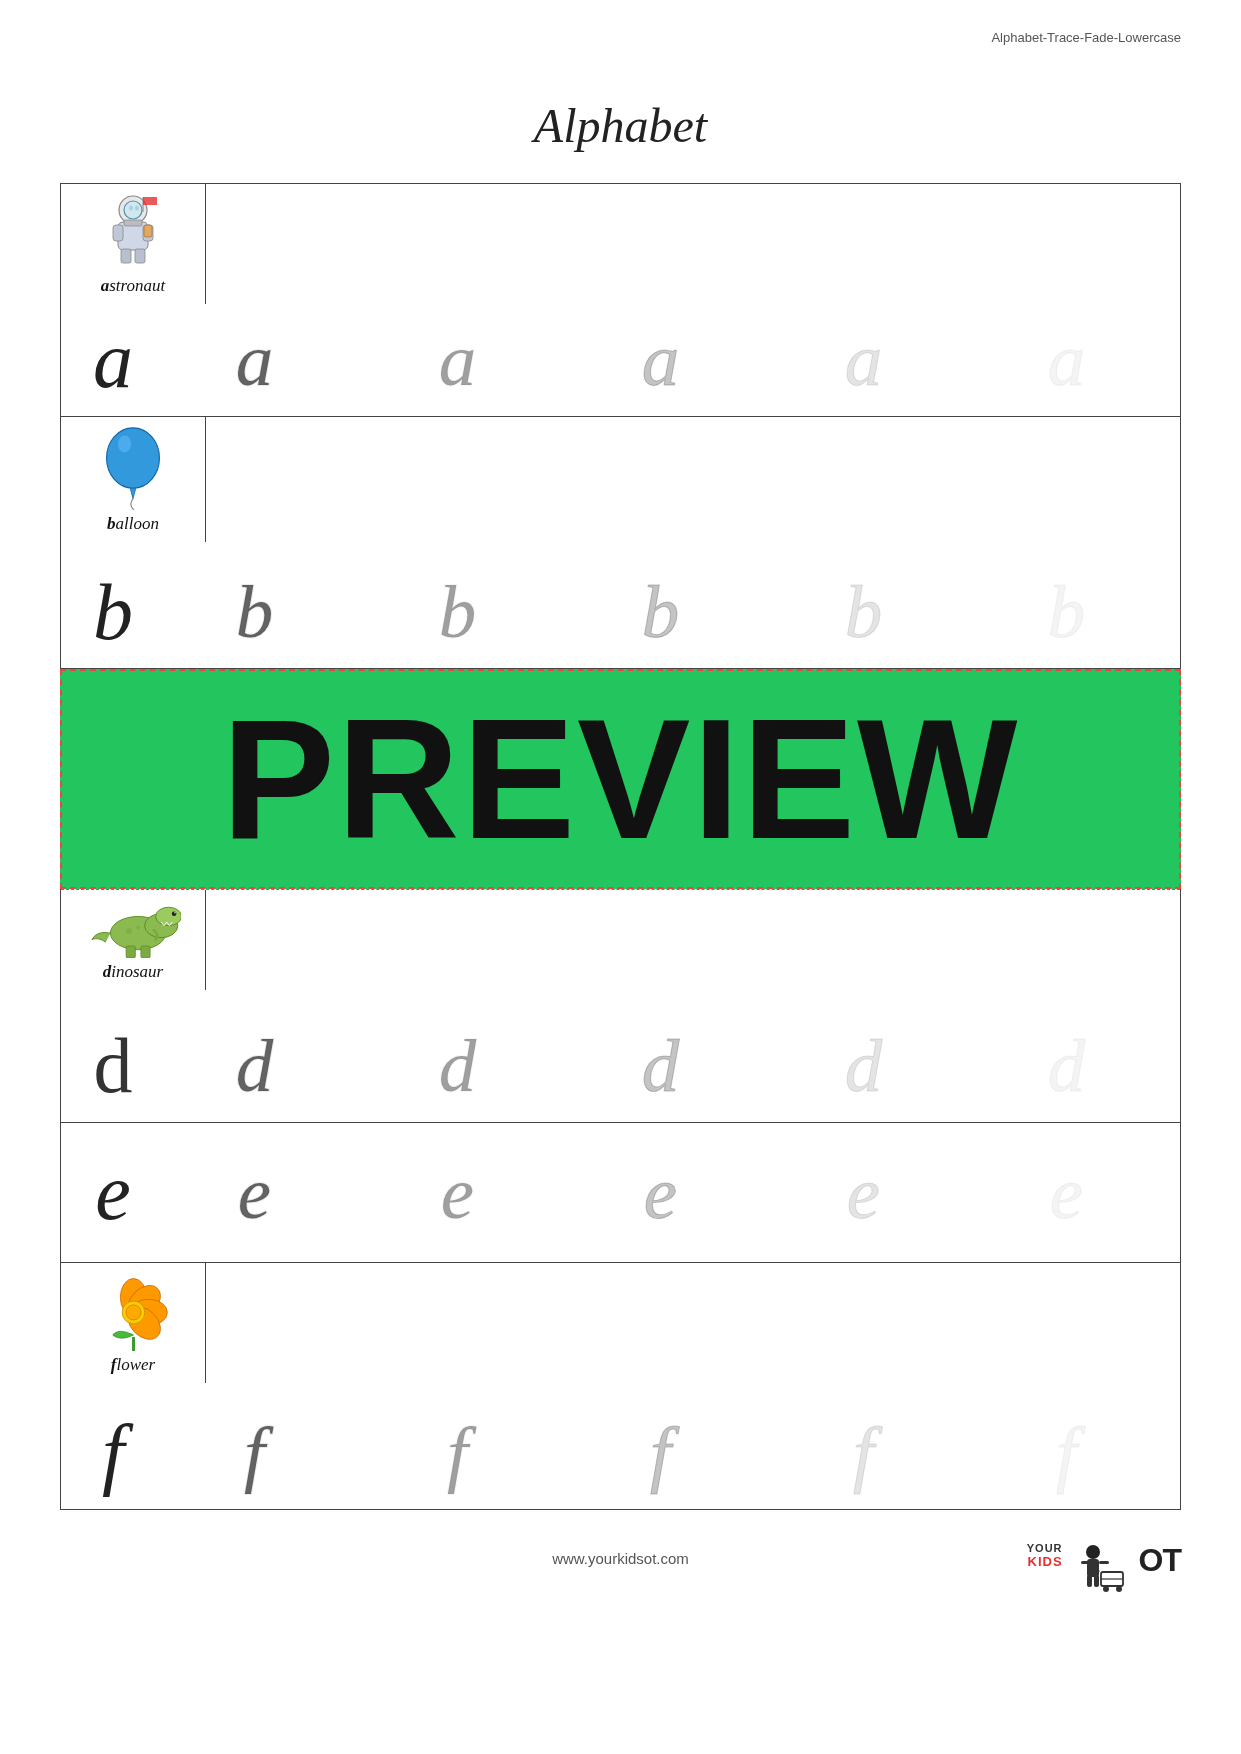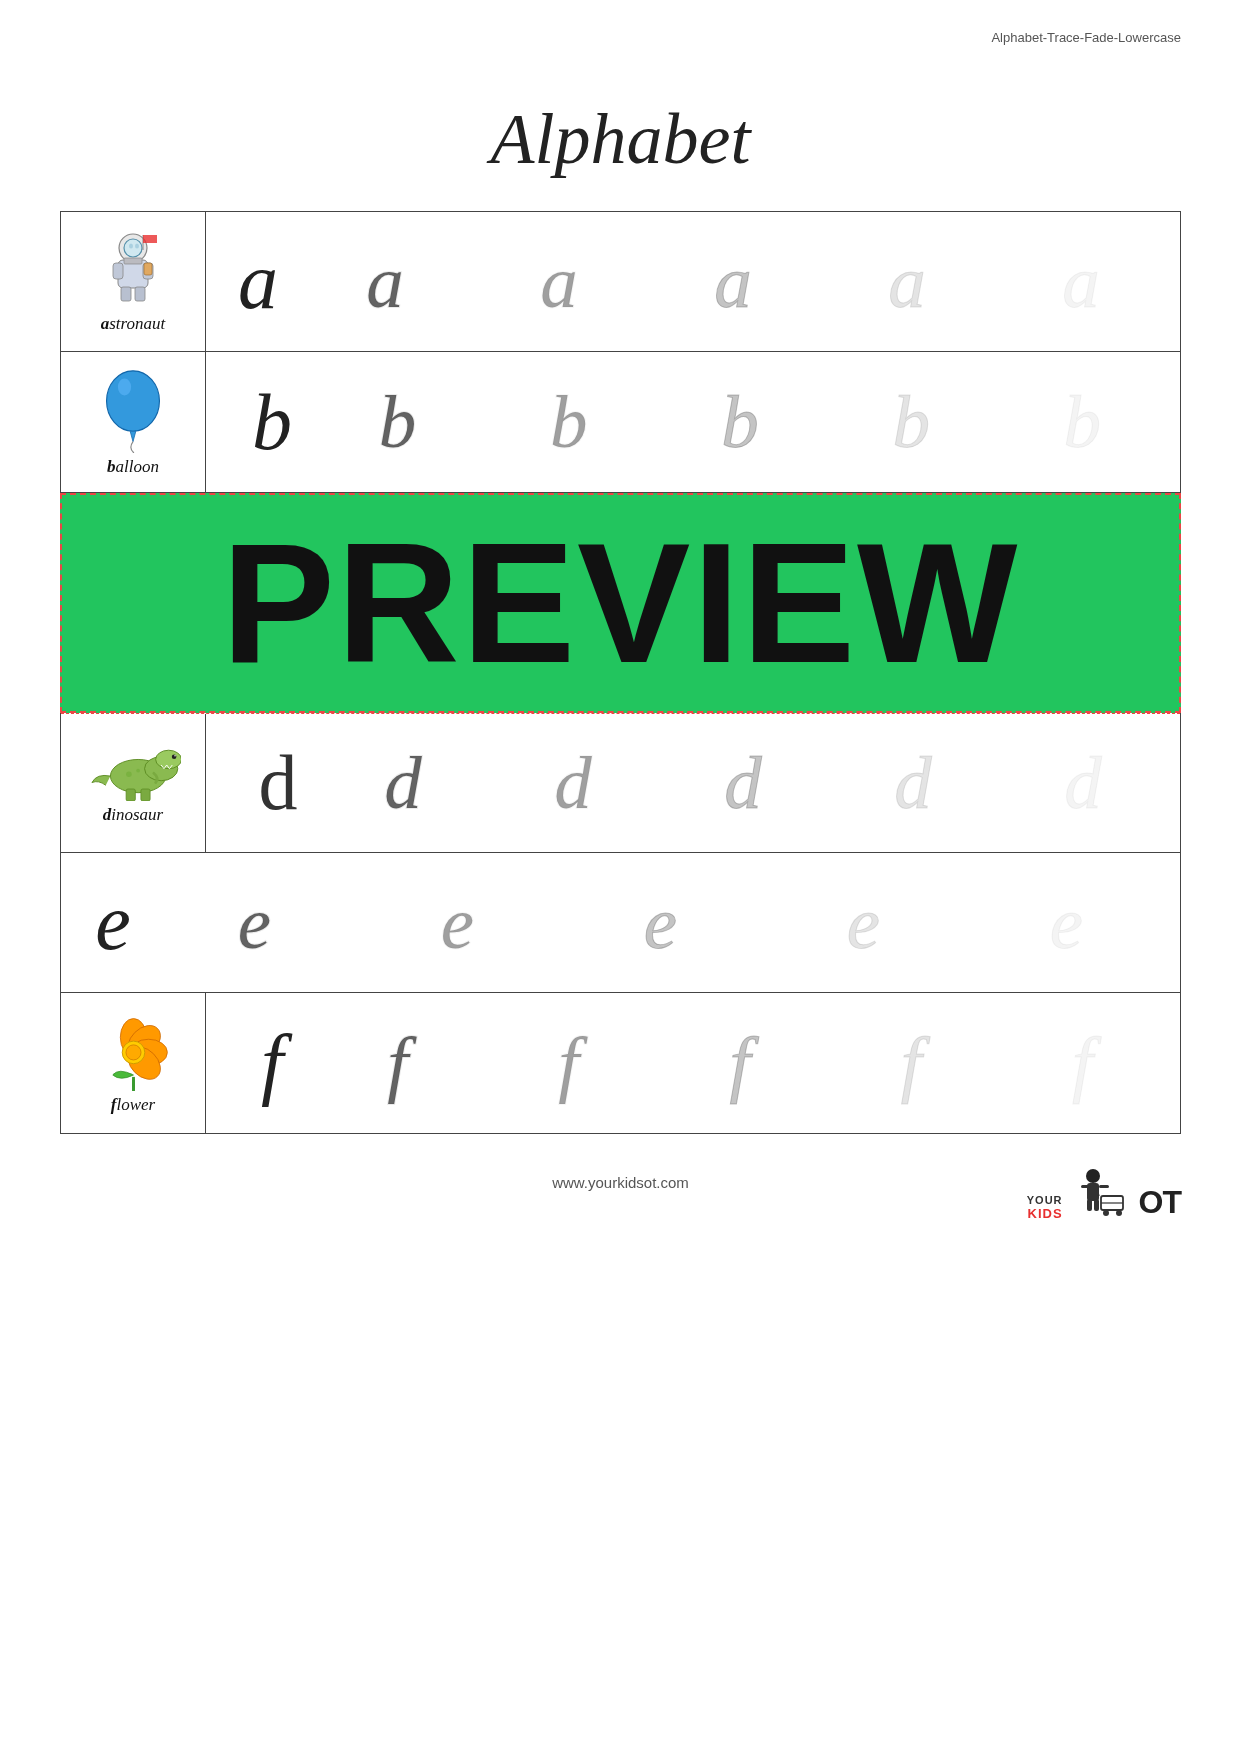--- a/index.html
+++ b/index.html
@@ -23,33 +23,34 @@
       position: absolute;
       top: 30px;
       right: 60px;
       font-size: 13px;
       color: #555;
       font-family: Arial, sans-serif;
     }
 
     .main-title {
       text-align: center;
-      font-size: 72px;
+      font-size: 48px;
       font-family: 'Palatino Linotype', Palatino, Georgia, serif;
       font-style: italic;
       color: #222;
       margin-top: 50px;
       margin-bottom: 30px;
     }
 
     .letter-row {
       display: flex;
       width: 100%;
       border-bottom: 1.5px solid #444;
       min-height: 140px;
+      flex-direction: column;
     }
 
     .letter-row:last-child {
       border-bottom: none;
       gap: 14px;
     }
 
     .image-cell {
       width: 145px;
       min-width: 145px;
@@ -145,21 +146,21 @@
       color: #555;
       font-family: Arial, sans-serif;
       text-align: center;
     }
 
     .footer-logo {
       position: absolute;
       right: 0;
       bottom: -10px;
       display: flex;
-      align-items: flex-end;
+      align-items: flex-start;
       gap: 6px;
     }
 
     .logo-your { color: #333; font-weight: bold; }
     .logo-kids { color: #e53; font-weight: bold; font-size: 15px; }
     .logo-ot { color: #333; font-size: 28px; font-weight: 900; }
 
     
     .illus-astronaut {
       width: 90px;

